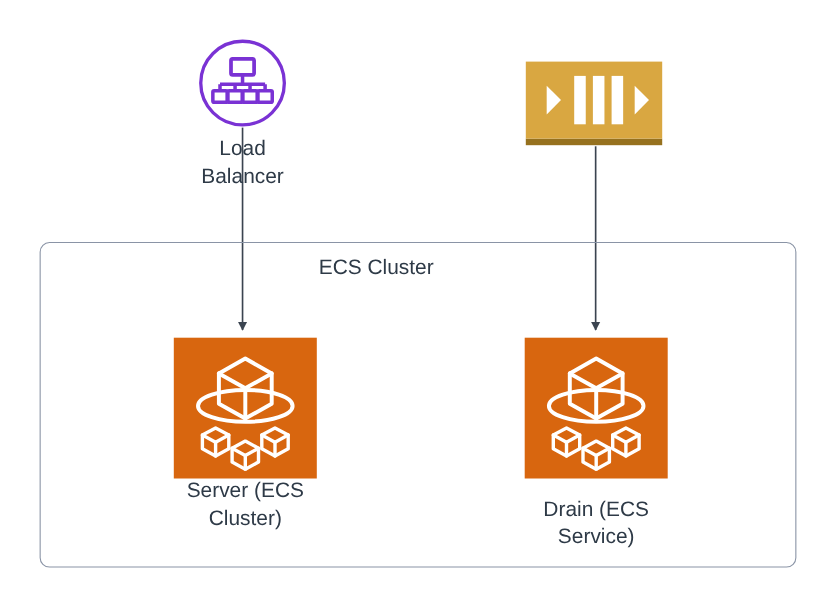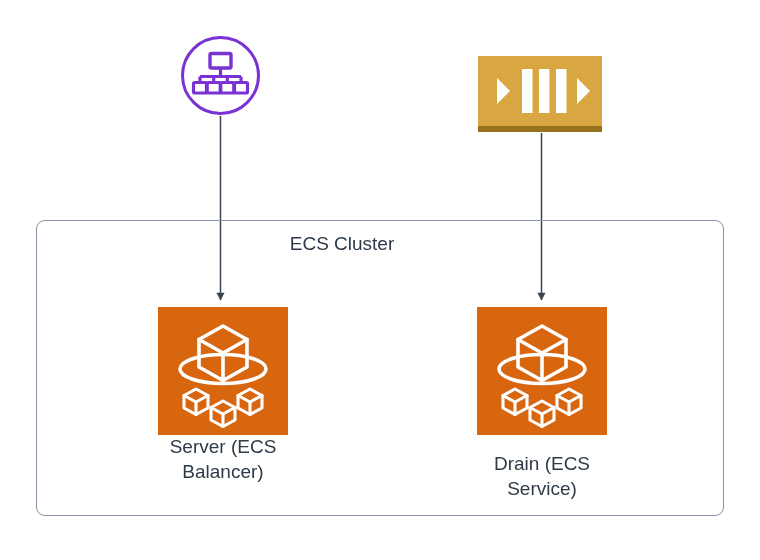--- a/index.html
+++ b/index.html
@@ -123,20 +123,22 @@
         <line x1="43.3" y1="37.5" x2="43.3" y2="43.5" stroke="#7A32D4" stroke-width="3.2"></line>
         <line x1="57" y1="37.5" x2="57" y2="43.5" stroke="#7A32D4" stroke-width="3.2"></line>
 
         <rect x="9.5" y="43.5" width="13" height="10.5" rx="1.2" fill="none" stroke="#7A32D4" stroke-width="3.2"></rect>
         <rect x="23.2" y="43.5" width="13" height="10.5" rx="1.2" fill="none" stroke="#7A32D4" stroke-width="3.2"></rect>
         <rect x="36.8" y="43.5" width="13" height="10.5" rx="1.2" fill="none" stroke="#7A32D4" stroke-width="3.2"></rect>
         <rect x="50.5" y="43.5" width="13" height="10.5" rx="1.2" fill="none" stroke="#7A32D4" stroke-width="3.2"></rect>
       </svg>
     </div>
   </div>
+  <div class="node-label" id="lb-label">Load
+Balancer</div>
 
   <div class="node" id="sqs-node">
     <div class="sqs-body">
       <svg width="124" height="70" viewBox="0 0 124 70" style="position:absolute;left:0;top:0;">
         <polygon points="19,22 32,35 19,48" fill="#FFFFFF"></polygon>
         <rect x="44" y="13" width="10.5" height="44" fill="#FFFFFF"></rect>
         <rect x="61" y="13" width="10.5" height="44" fill="#FFFFFF"></rect>
         <rect x="78" y="13" width="10.5" height="44" fill="#FFFFFF"></rect>
         <polygon points="99,22 112,35 99,48" fill="#FFFFFF"></polygon>
       </svg>
@@ -163,21 +165,21 @@
           <line x1="92" y1="95" x2="92" y2="107.5"></line>
 
           <polygon points="65,94 77,100.5 77,113 65,119.5 53,113 53,100.5"></polygon>
           <polyline points="53,100.5 65,107 77,100.5"></polyline>
           <line x1="65" y1="107" x2="65" y2="119.5"></line>
         </g>
       </svg>
     </div>
   </div>
   <div class="node-label" id="server-label">Server (ECS
-Balancer)</div>
+Cluster)</div>
 
   <div class="node" id="drain-node">
     <div class="ecs-tile">
       <svg width="130" height="128" viewBox="0 0 130 128" style="position:absolute;left:0;top:0;">
         <g fill="none" stroke="#FFFFFF" stroke-width="3.6" stroke-linejoin="round" stroke-linecap="round">
           <ellipse cx="65" cy="62" rx="43" ry="14.5"></ellipse>
           <polygon points="65,19 89,32.5 89,60 65,73.5 41,60 41,32.5"></polygon>
           <polyline points="41,32.5 65,46 89,32.5"></polyline>
           <line x1="65" y1="46" x2="65" y2="73.5"></line>
         </g>

